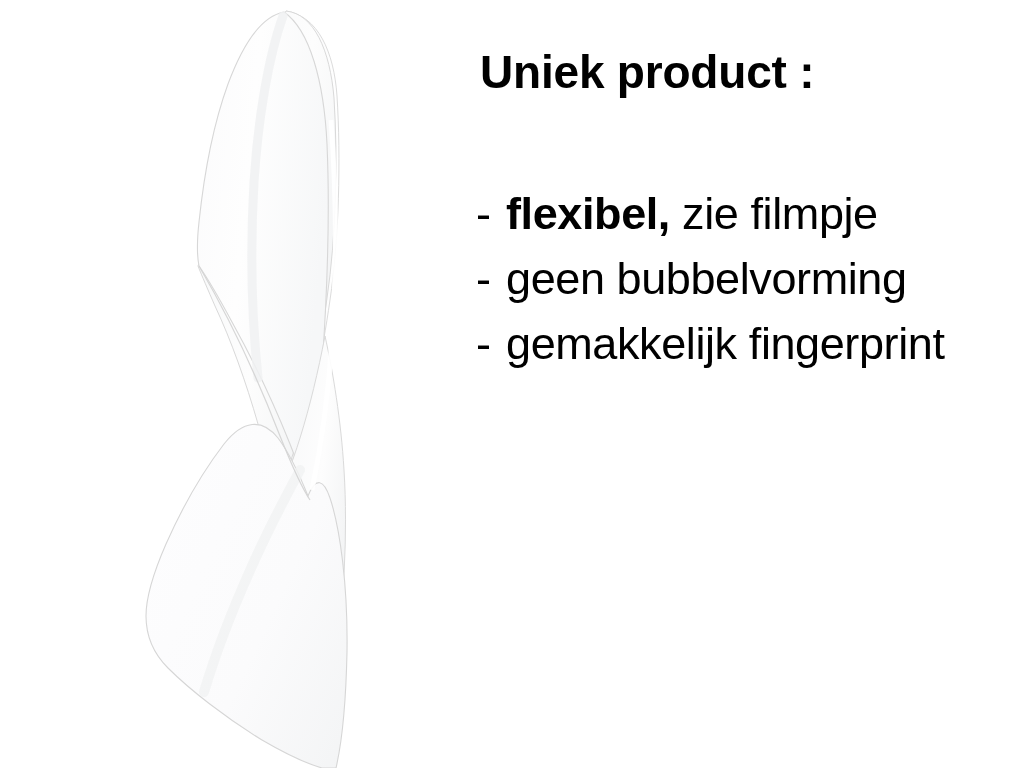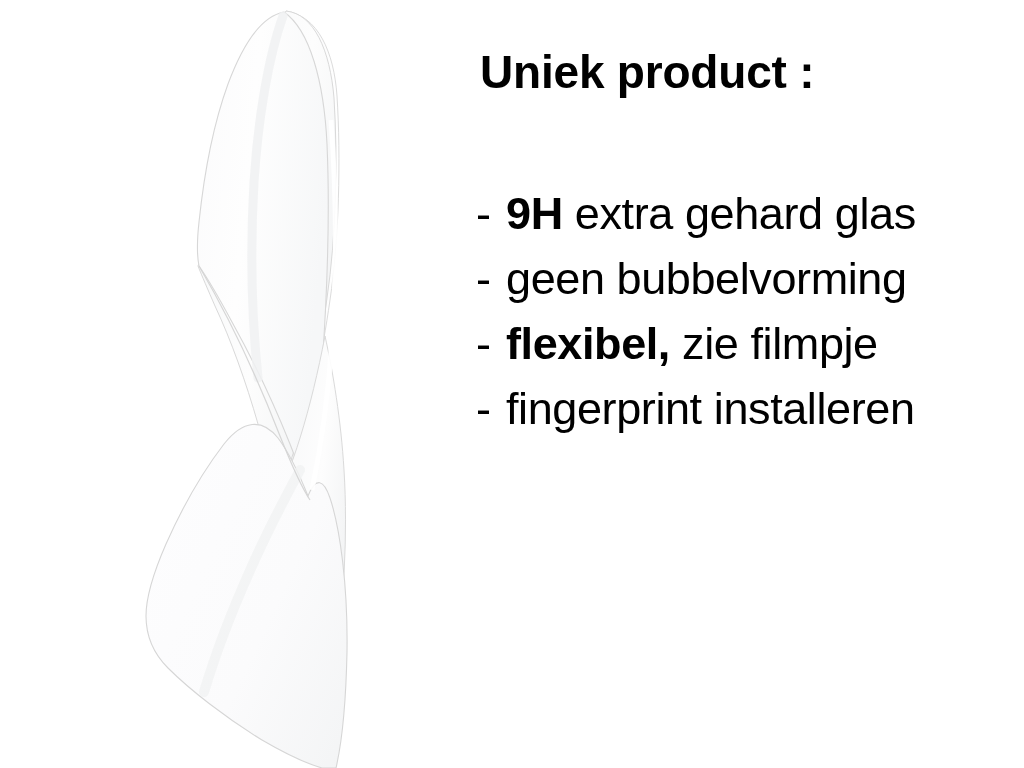--- a/index.html
+++ b/index.html
@@ -175,27 +175,24 @@
       <path d="M331,120 C 336,190 337,270 332,340 C 328,400 320,452 312,490" fill="none" stroke="#ffffff" stroke-width="5" opacity="0.9"></path>
     </svg>
   </div>
 
   <div id="copy-panel">
 
     <div id="headline">Uniek product :</div>
 
     <ul id="feature-list">
       <li>
-        <span class="dash">-</span><span class="bold">9H</span><span> extra gehard glas</span>
+        <span class="dash">-</span><span class="bold">flexibel,</span><span> zie filmpje</span>
       </li>
       <li>
         <span class="dash">-</span><span>geen bubbelvorming</span>
       </li>
       <li>
-        <span class="dash">-</span><span class="bold">flexibel,</span><span> zie filmpje</span>
-      </li>
-      <li>
-        <span class="dash">-</span><span>fingerprint installeren</span>
+        <span class="dash">-</span><span>gemakkelijk fingerprint</span>
       </li>
     </ul>
 
   </div>
 </div>
 
 </body></html>

